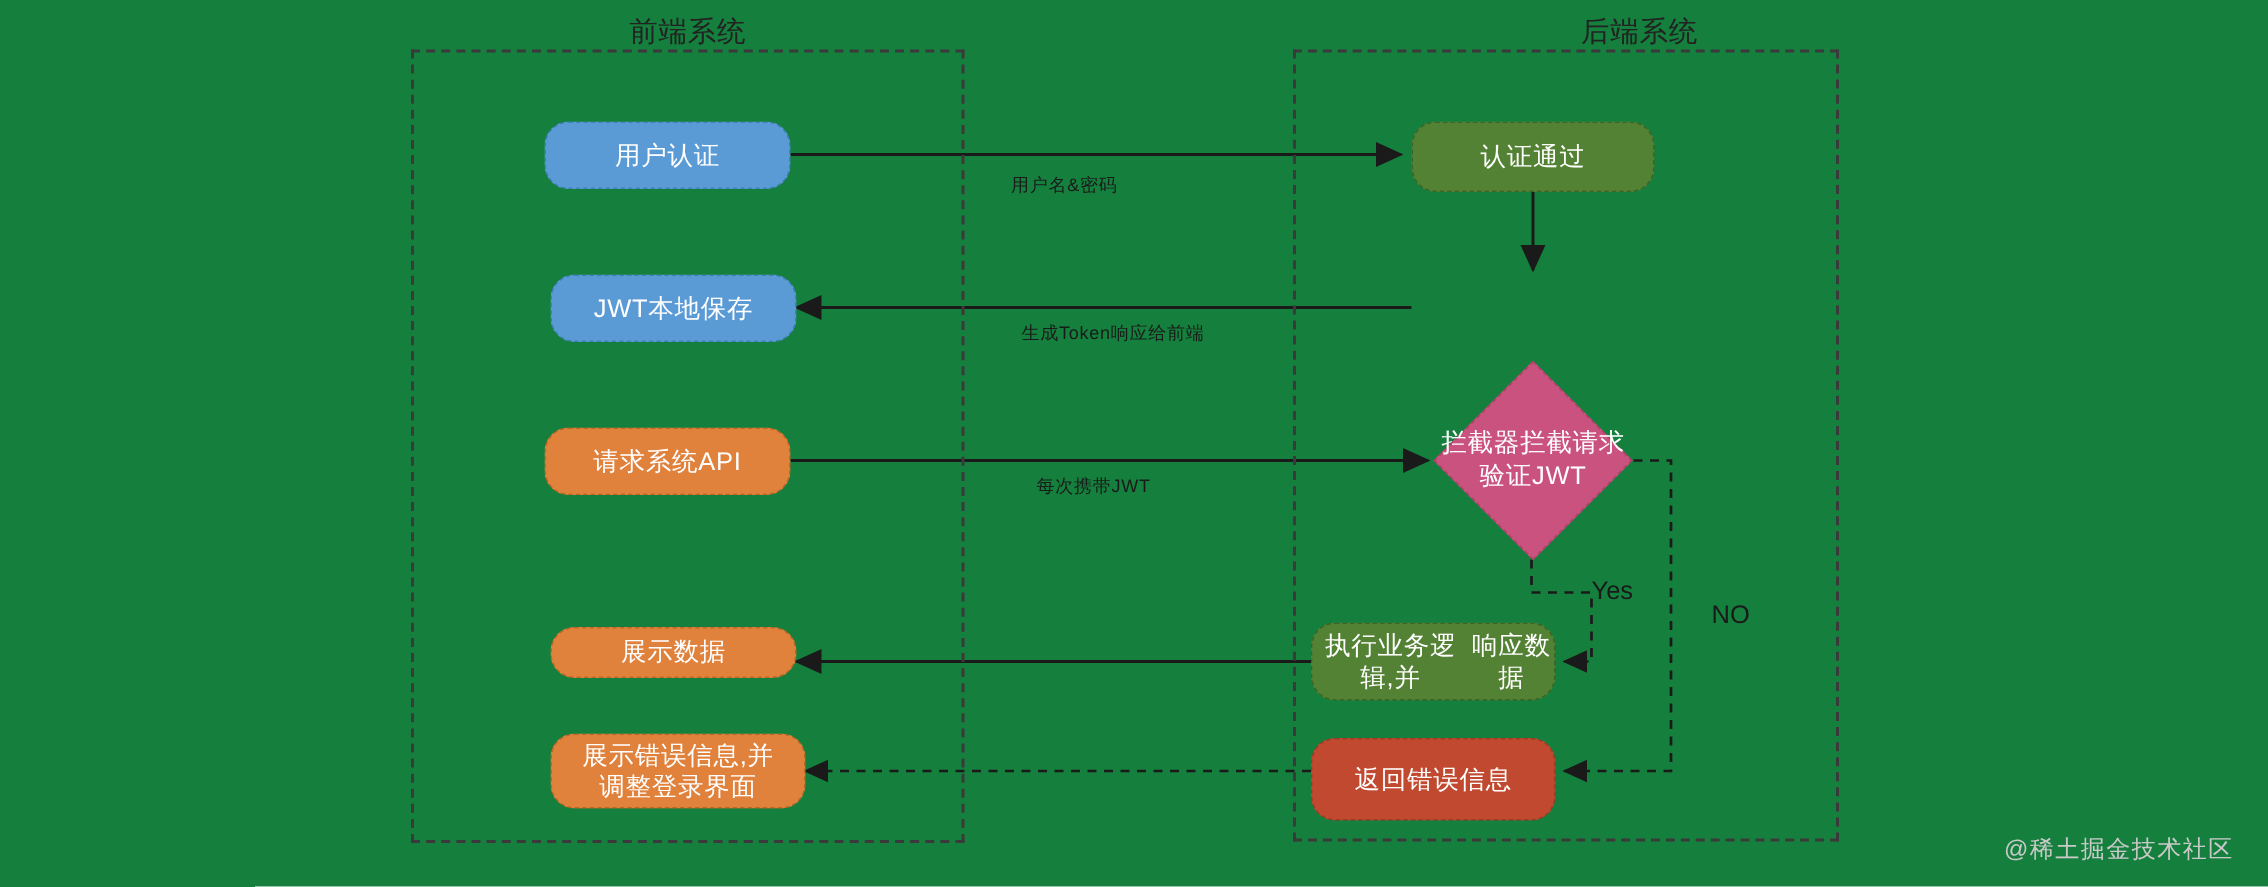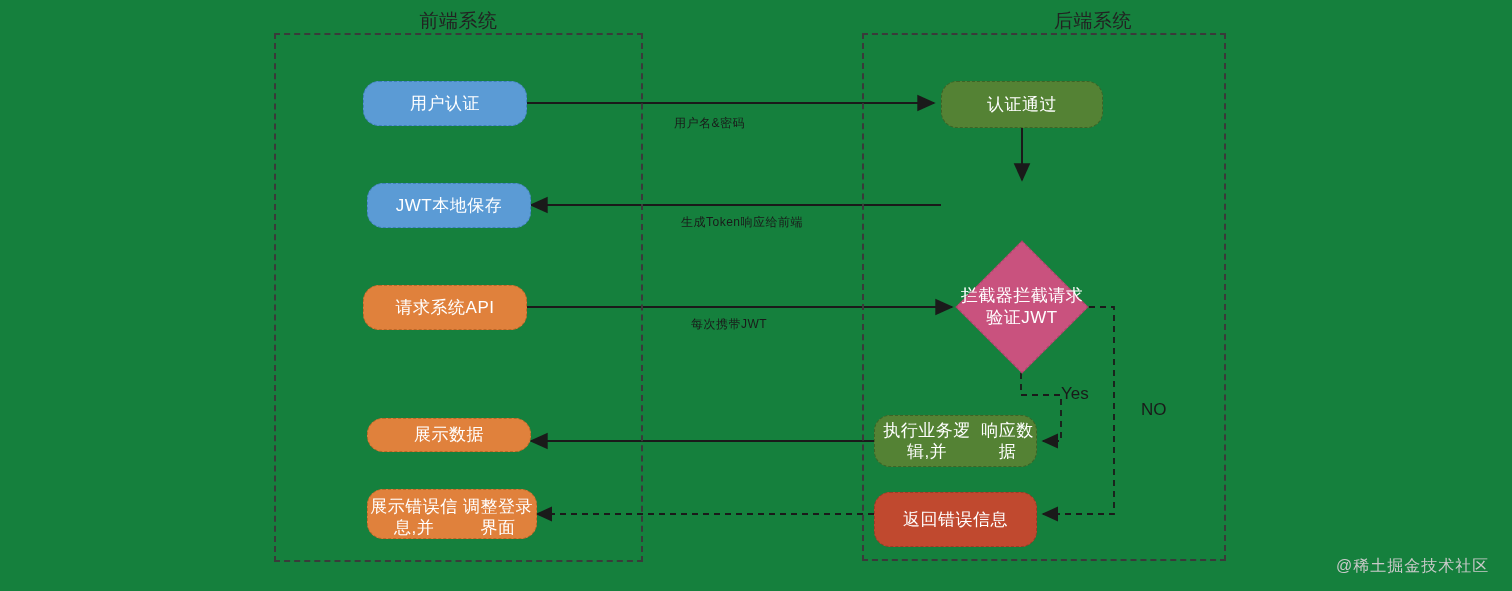--- a/index.html
+++ b/index.html
@@ -172,21 +172,21 @@
   <div class="lane" style="left:862px; top:33px; width:364px; height:528px;"></div>
 
   <div class="node blue" style="left:363px; top:81px; width:164px; height:45px;">用户认证</div>
 
   <div class="node blue" style="left:367px; top:183px; width:164px; height:45px;">JWT本地保存</div>
 
   <div class="node orange" style="left:363px; top:285px; width:164px; height:45px;">请求系统API</div>
 
   <div class="node orange" style="left:367px; top:418px; width:164px; height:34px;">展示数据</div>
 
-  <div class="node orange" style="left:367px; top:489px; width:170px; height:50px; flex-direction:row;align-items:flex-end;">
+  <div class="node orange" style="left:367px; top:489px; width:170px; height:50px; flex-direction:column;">
     <span>展示错误信息,并</span>
     <span>调整登录界面</span>
   </div>
 
   <div class="node green" style="left:941px; top:81px; width:162px; height:47px;">认证通过</div>
 
 
   <div class="diamond-wrap" style="left:975px; top:260px; width:94px; height:94px;">
     <div class="diamond-shape"></div>
     <div class="diamond-label">

